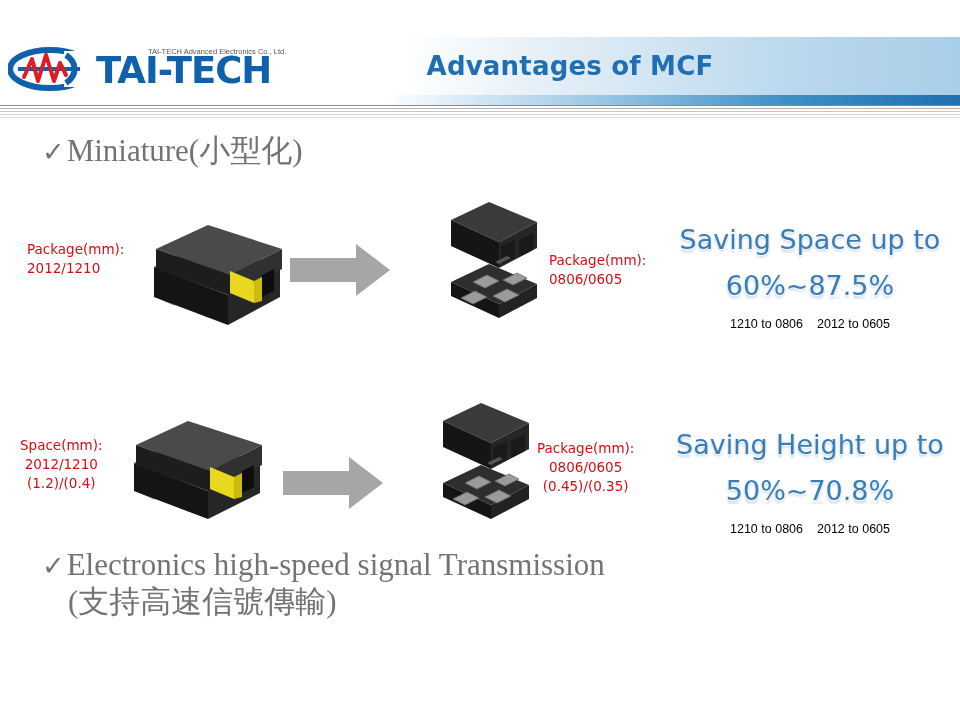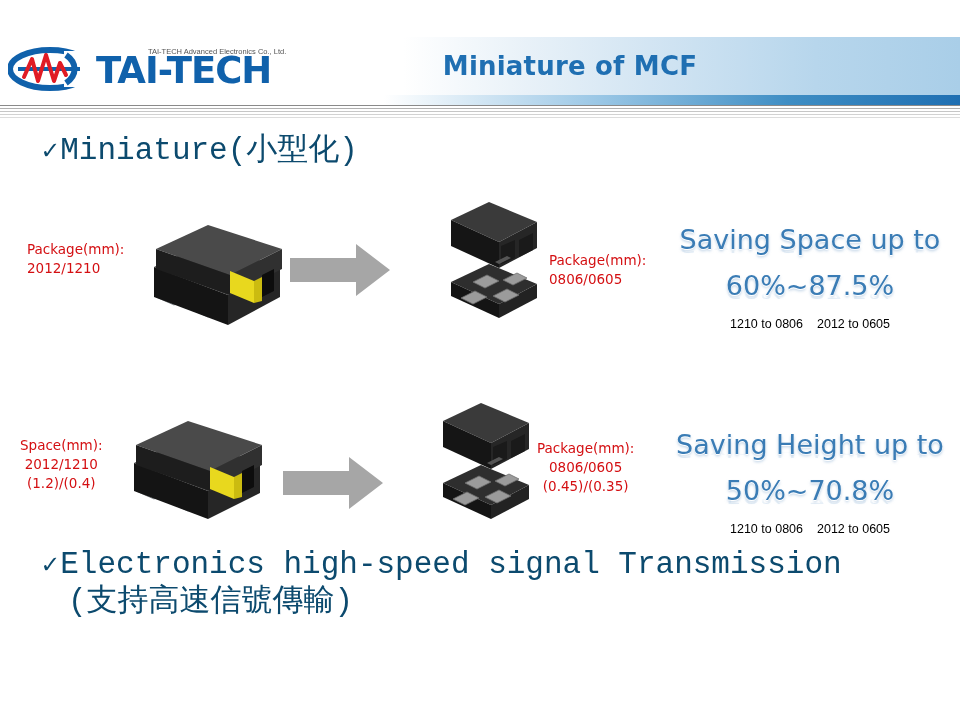--- a/index.html
+++ b/index.html
@@ -49,22 +49,22 @@
   }
   .logo-tag{
     position:absolute;left:140px;top:4px;
     font-size:7.5px;color:#555;white-space:nowrap;
     font-family:"Liberation Sans",sans-serif;
   }
 
   
   .bullet{
     position:absolute;
-    font-size:31px;color:#0c4a6e;
-    font-family:Liberation Mono, monospace;
+    font-size:31px;color:#737373;
+    font-family:Liberation Serif, serif;
     white-space:nowrap;line-height:1.18;
   }
   .bullet .tick{font-size:27px;margin-right:2px;}
   #bullet1{left:42px;top:96px;}
   #bullet2{left:44px;top:303px;}
   #bullet3{left:42px;top:510px;white-space:normal;width:840px;}
   #bullet3 .l2{display:block;padding-left:26px;}
 
   
   .redlabel{
@@ -129,21 +129,21 @@
           <path d="M58 8 A30 20 0 0 1 58 36" fill="none" stroke="#1061ab" stroke-width="6"></path>
           <path d="M10 22 L72 22" stroke="#1061ab" stroke-width="4"></path>
           <path d="M16 30 L24 12 L30 34 L38 8 L46 34 L52 16 L58 28" fill="none" stroke="#e01b24" stroke-width="4" stroke-linejoin="round" stroke-linecap="round"></path>
         </svg>
       </div>
       <div class="logo-tag">TAI-TECH Advanced Electronics Co., Ltd.</div>
       <div class="logo-wordmark">
         <span>TAI-TECH</span>
       </div>
     </div>
-    <div class="header-title">Miniature of MCF</div>
+    <div class="header-title">Advantages of MCF</div>
   </div>
   <div class="hdr-band"></div>
   <div class="rules">
     <i></i>
       <i></i>
       <i></i>
       <i></i>
       <i></i>
   </div>
 

